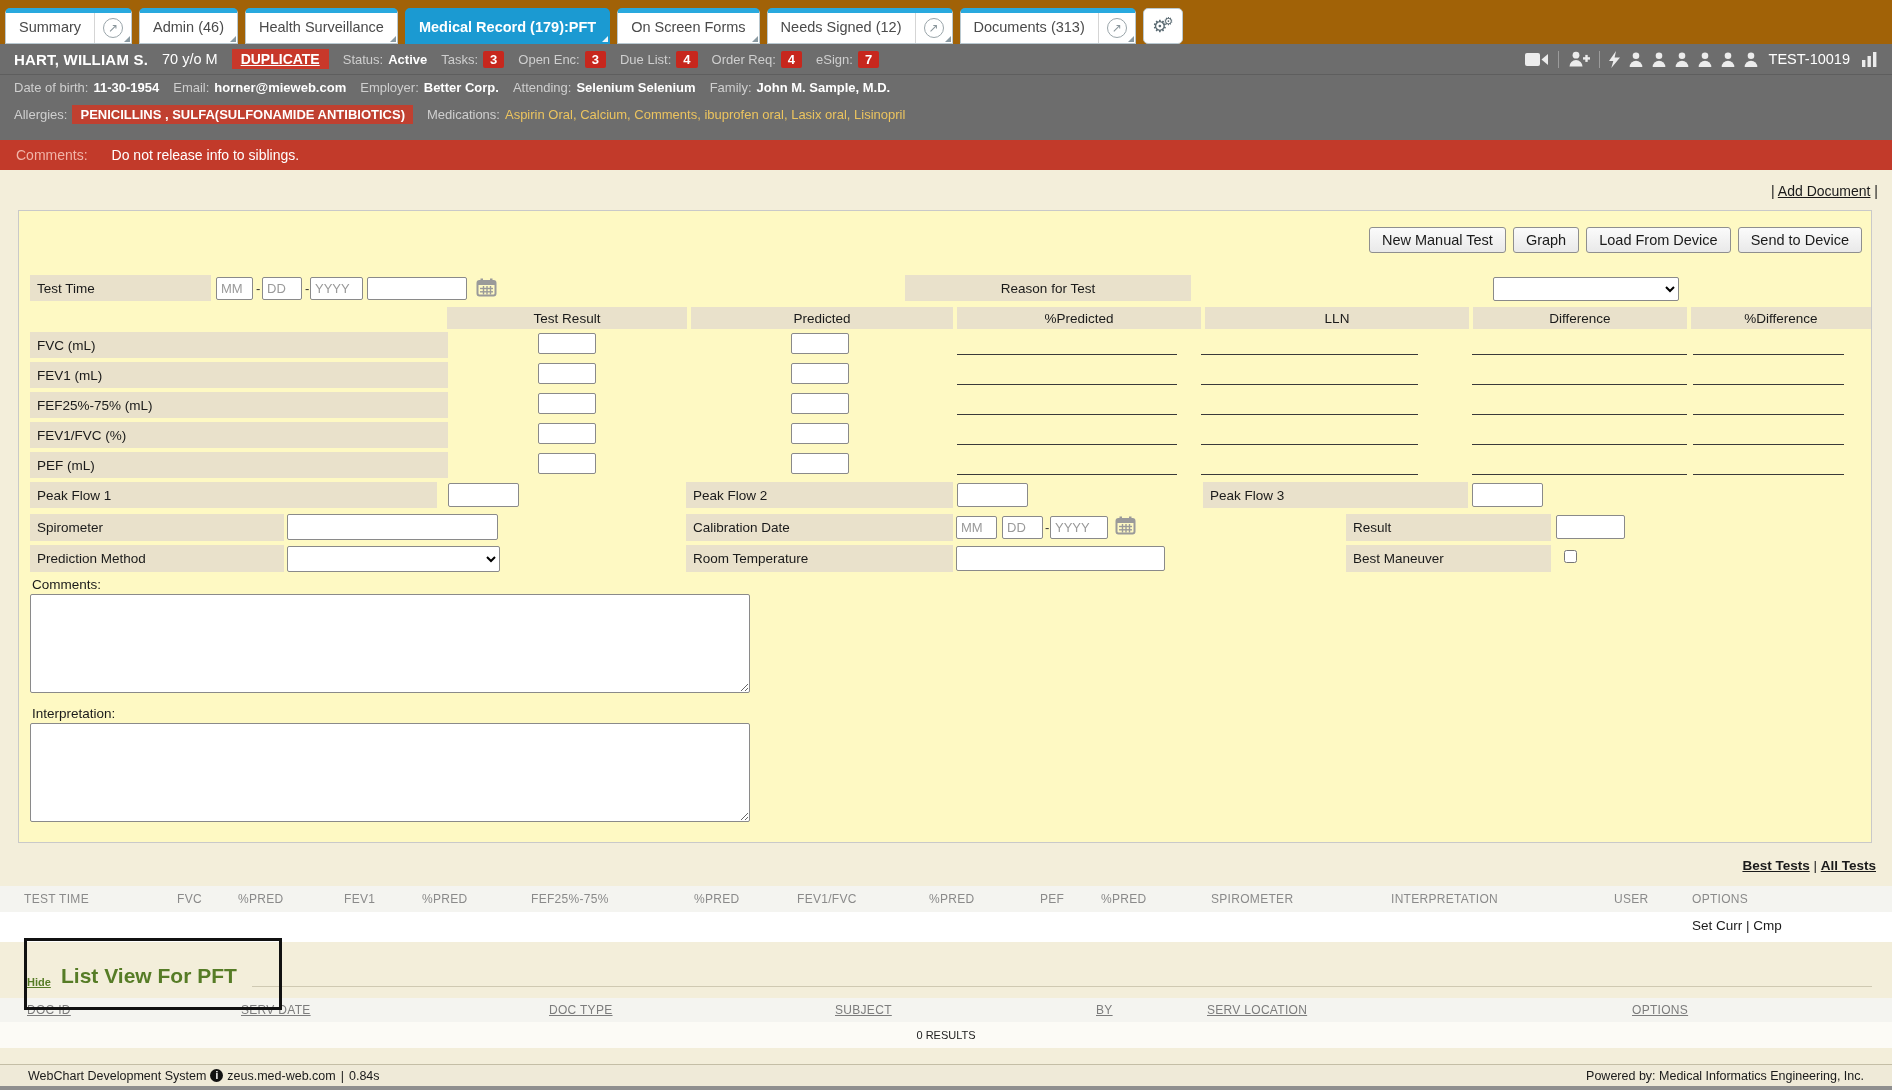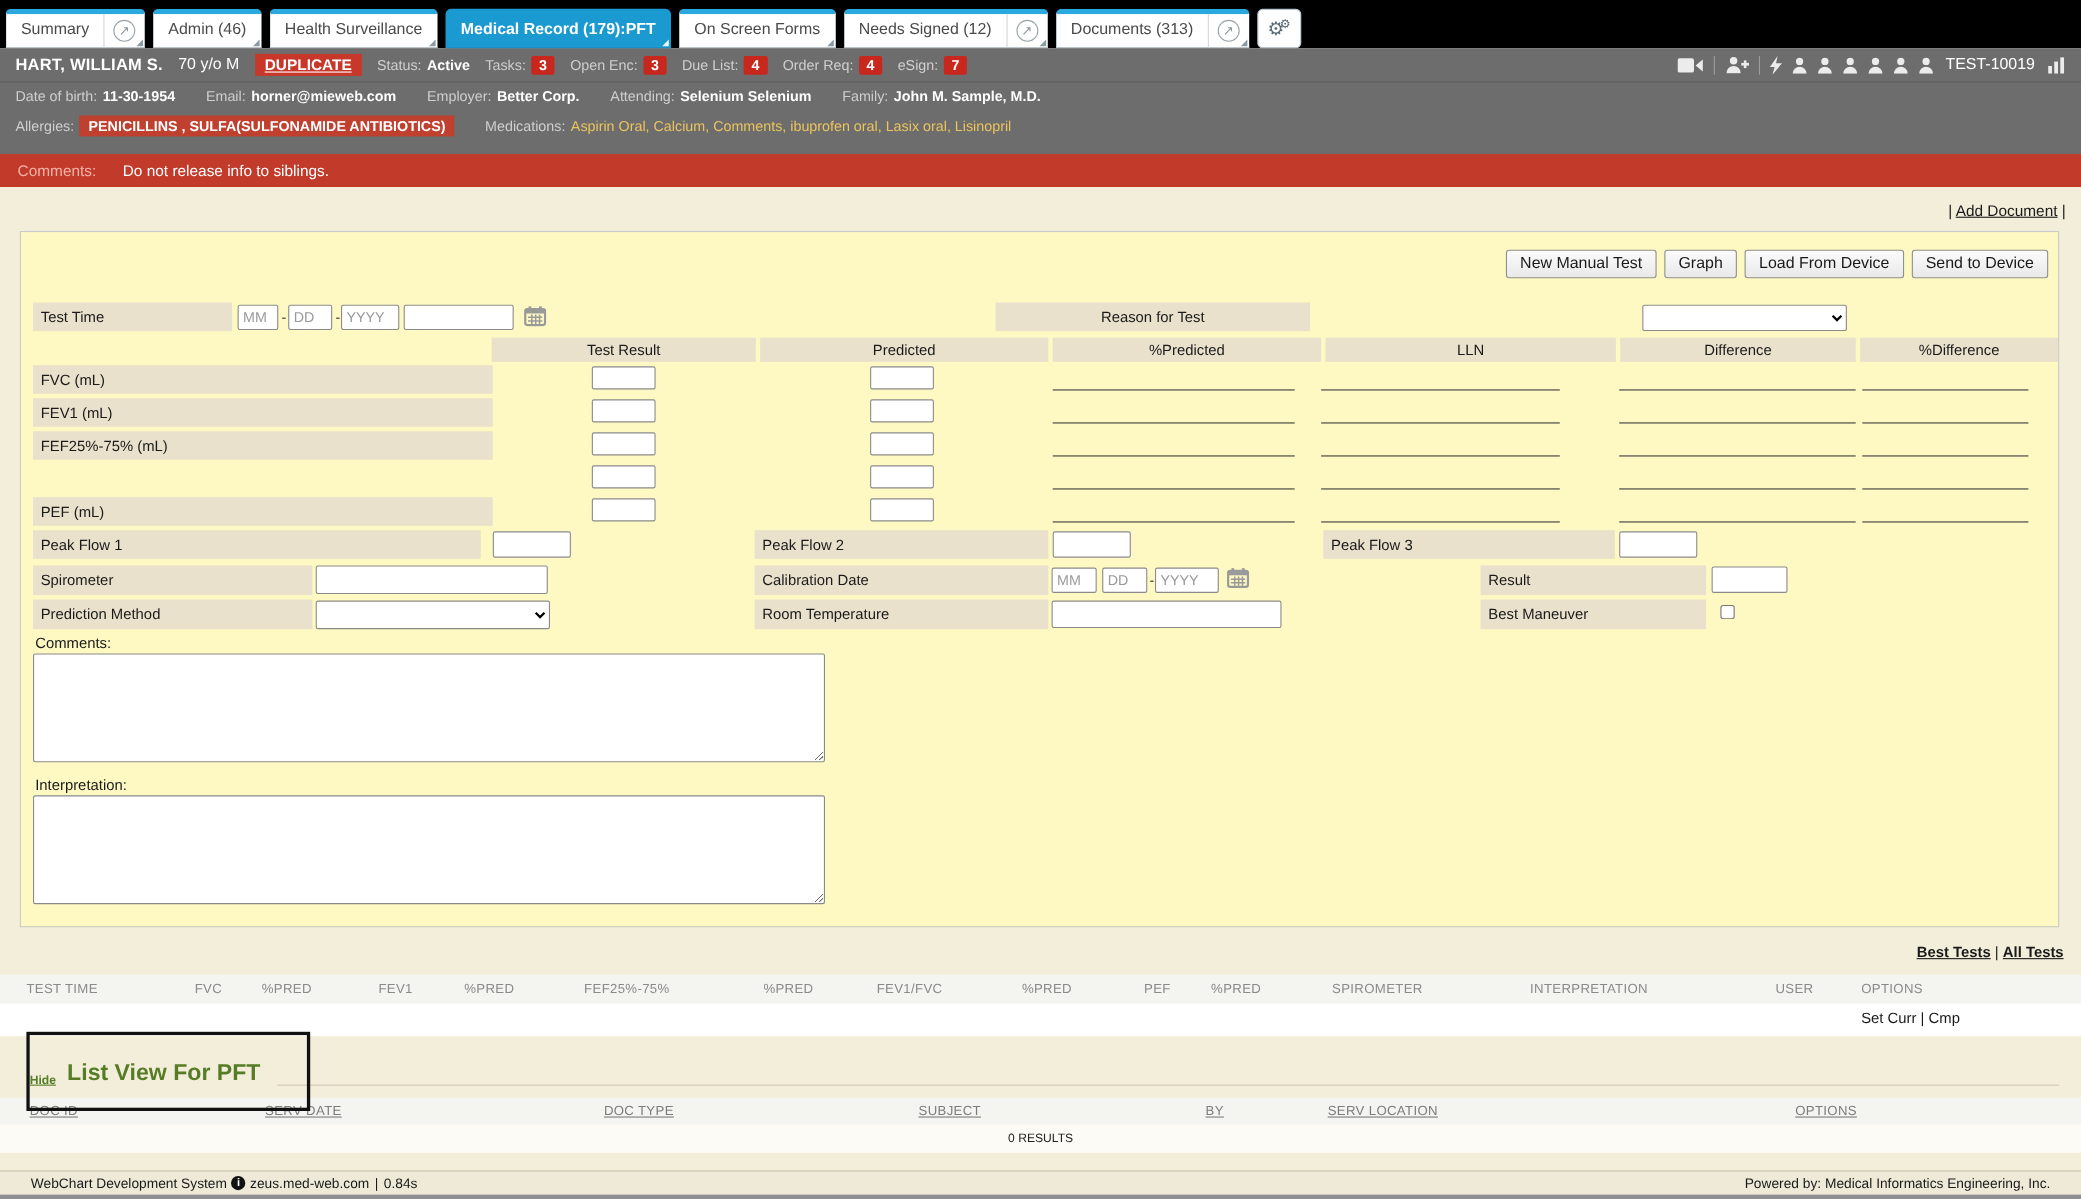--- a/index.html
+++ b/index.html
@@ -1,35 +1,35 @@
 <!DOCTYPE html>
 <html><head>
 <meta charset="utf-8">
 <style>
   * { box-sizing: border-box; margin: 0; padding: 0; }
   html,body { width:1892px; height:1090px; overflow:hidden; }
   body { font-family:"Liberation Sans", sans-serif; position:relative; background:#fff; color:#222; }
 
   
-  .tabbar { position:absolute; left:0; top:0; width:1892px; height:44px; background:#000000; display:flex; align-items:flex-end; padding-left:5px; }
+  .tabbar { position:absolute; left:0; top:0; width:1892px; height:44px; background:#a16207; display:flex; align-items:flex-end; padding-left:5px; }
   .tab { display:flex; align-items:stretch; height:36px; margin-right:7px; background:#fff; border:1px solid #b9c8d0; border-top:5px solid #29a9de; border-radius:5px 5px 0 0; cursor:pointer; position:relative; }
   .tab-label { padding:6px 13px 0 13px; font-size:14.5px; color:#4a4a4a; white-space:nowrap; }
   .tab.active { background:#1b9ad2; border-color:#1b9ad2; }
   .tab.active .tab-label { color:#fff; font-weight:bold; }
   .tab-pop { display:flex; align-items:center; padding:0 8px; border-left:1px solid #d5d5d5; }
   .pop-circle { width:20px; height:20px; border:1px solid #9aa5aa; border-radius:50%; color:#8a969c; font-size:12px; line-height:18px; text-align:center; display:block; }
   .tab::after { content:""; position:absolute; right:1px; bottom:1px; border-style:solid; border-width:0 0 6px 6px; border-color:transparent transparent #8a9aa2 transparent; }
   .tab.active::after { border-color:transparent transparent #eef6fb transparent; }
   .gear-tab { height:36px; width:40px; border:1px solid #b9c8d0; border-radius:5px; display:flex; align-items:center; justify-content:center; color:#5a6a72; font-size:17px; cursor:pointer; background:#fff; }
   .gear-tab .g2 { font-size:11px; margin:-10px 0 0 -4px; }
 
   
   .ptbar { position:absolute; left:0; top:44px; width:1892px; height:96px; background:#6d6d6d; color:#fff; font-size:13px; }
   .pt-row1 { height:31px; display:flex; align-items:center; gap:14px; padding:0 14px; border-bottom:1px solid #5e5e5e; }
-  .pt-row { height:24px; display:flex; align-items:center; gap:28px; padding:0 14px; }
+  .pt-row { height:24px; display:flex; align-items:center; gap:14px; padding:0 14px; }
   .pt-row3 { height:30px; }
   .pt-name { font-size:15px; font-weight:bold; letter-spacing:.2px; }
   .pt-age { font-size:14.5px; }
   .lab { color:#cfcfcf; }
   .val { color:#ffffff; font-weight:bold; }
   .pair { display:flex; gap:5px; align-items:center; white-space:nowrap; }
   .badge { background:#c7271d; color:#fff; font-weight:bold; padding:1px 7px; border-radius:2px; font-size:13px; }
   .dup-badge { background:#c8382a; color:#fff; font-weight:bold; text-decoration:underline; padding:2px 9px; font-size:14px; cursor:pointer; }
   .allergy-badge { background:#c04030; color:#fff; font-weight:bold; padding:2px 8px; font-size:13px; }
   .med { color:#ecc45f; cursor:pointer; }
@@ -320,20 +320,21 @@
   <div class="wline" style="left:1674px; top:173px; width:151px;"></div>
 
   <div class="cell" style="left:11px; top:181px; width:418px; height:26px;">FEF25%-75% (mL)</div>
   <input class="inp" style="left: 519px; top: 182px; width: 58px; height: 21px;">
   <input class="inp" style="left: 772px; top: 182px; width: 58px; height: 21px;">
   <div class="wline" style="left:938px; top:203px; width:220px;"></div>
   <div class="wline" style="left:1182px; top:203px; width:217px;"></div>
   <div class="wline" style="left:1453px; top:203px; width:215px;"></div>
   <div class="wline" style="left:1674px; top:203px; width:151px;"></div>
 
+  <div class="cell" style="left:11px; top:211px; width:418px; height:26px;">FEV1/FVC (%)</div>
   <input class="inp" style="left: 519px; top: 212px; width: 58px; height: 21px;">
   <input class="inp" style="left: 772px; top: 212px; width: 58px; height: 21px;">
   <div class="wline" style="left:938px; top:233px; width:220px;"></div>
   <div class="wline" style="left:1182px; top:233px; width:217px;"></div>
   <div class="wline" style="left:1453px; top:233px; width:215px;"></div>
   <div class="wline" style="left:1674px; top:233px; width:151px;"></div>
 
   <div class="cell" style="left:11px; top:241px; width:418px; height:26px;">PEF (mL)</div>
   <input class="inp" style="left: 519px; top: 242px; width: 58px; height: 21px;">
   <input class="inp" style="left: 772px; top: 242px; width: 58px; height: 21px;">

